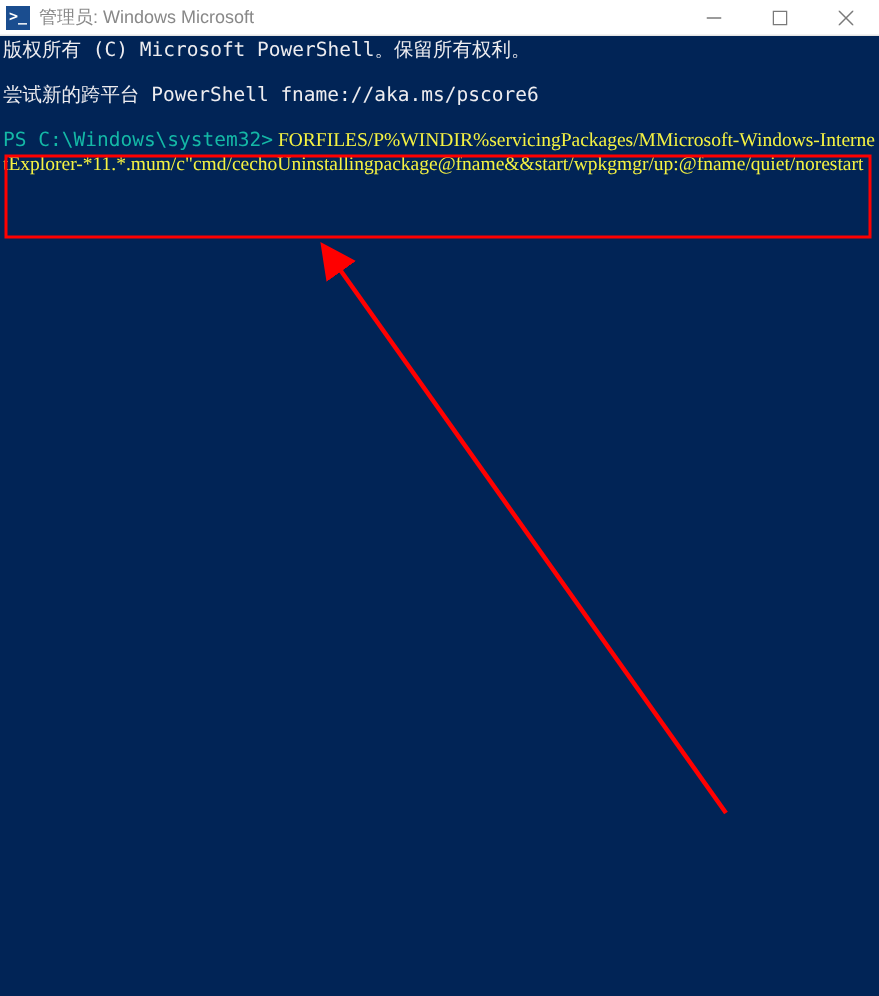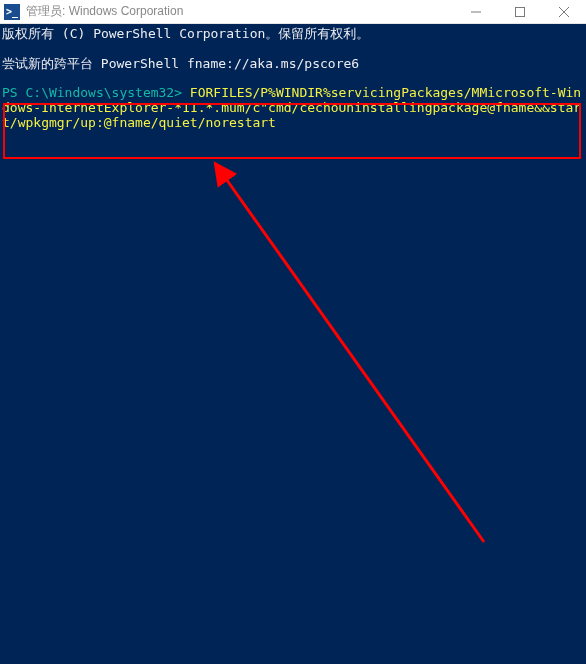--- a/index.html
+++ b/index.html
@@ -82,38 +82,39 @@
       pointer-events: none;
     }
     .ps-prompt {
       color: #14b8a6;
       white-space: pre;
     }
     .yellow { color: #f5f242; }
     .cmd-text {
       white-space: pre-wrap;
       word-break: break-all;
+      font-family: Liberation Serif, serif;
     }
     .arrow-layer {
       position: absolute;
       left: 0; top: 0;
       width: 586px;
       height: 664px;
       pointer-events: none;
     }
   </style>
 </head>
 <body>
 
 <div class="window">
   <div class="titlebar">
     <div class="titlebar-icon">
       <span>&gt;_</span>
     </div>
-    <div class="titlebar-text">管理员: Windows Corporation</div>
+    <div class="titlebar-text">管理员: Windows Microsoft</div>
     <div class="titlebar-controls">
       <div class="titlebar-btn" title="minimize">
         <svg viewBox="0 0 10 10">
             <line x1="0" y1="5" x2="10" y2="5" stroke="#7a7a7a" stroke-width="1"></line>
           </svg>
       </div>
       <div class="titlebar-btn" title="maximize">
         <svg viewBox="0 0 10 10">
             <rect x="0.5" y="0.5" width="9" height="9" fill="none" stroke="#7a7a7a" stroke-width="1"></rect>
           </svg>
@@ -122,21 +123,21 @@
         <svg viewBox="0 0 10 10">
             <line x1="0" y1="0" x2="10" y2="10" stroke="#7a7a7a" stroke-width="1"></line>
             <line x1="10" y1="0" x2="0" y2="10" stroke="#7a7a7a" stroke-width="1"></line>
           </svg>
       </div>
     </div>
   </div>
 
   <div class="client">
     <div class="client-inner">
-      <div class="line1">版权所有 (C) PowerShell Corporation。保留所有权利。</div>
+      <div class="line1">版权所有 (C) Microsoft PowerShell。保留所有权利。</div>
       <div class="line3" style="margin-top:15px">尝试新的跨平台 PowerShell fname://aka.ms/pscore6</div>
       <div class="cmd-block">
         <span class="ps-prompt">PS C:\Windows\system32&gt;</span><span class="yellow cmd-text"> FORFILES/P%WINDIR%servicingPackages/MMicrosoft-Windows-InternetExplorer-*11.*.mum/c"cmd/cechoUninstallingpackage@fname&amp;&amp;start/wpkgmgr/up:@fname/quiet/norestart</span>
       </div>
     </div>
 
     <div class="highlight-box"></div>
 
     <svg class="arrow-layer" viewBox="0 0 586 664">
       <defs>

